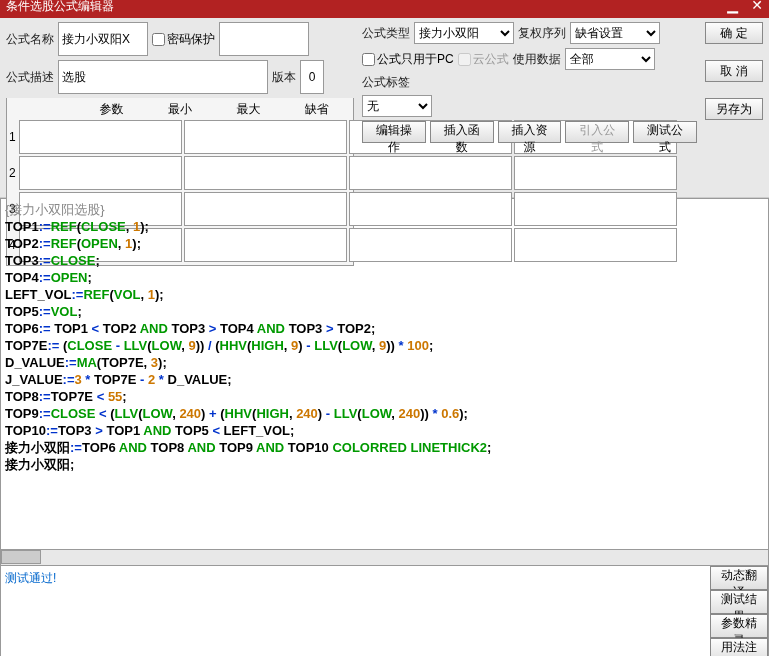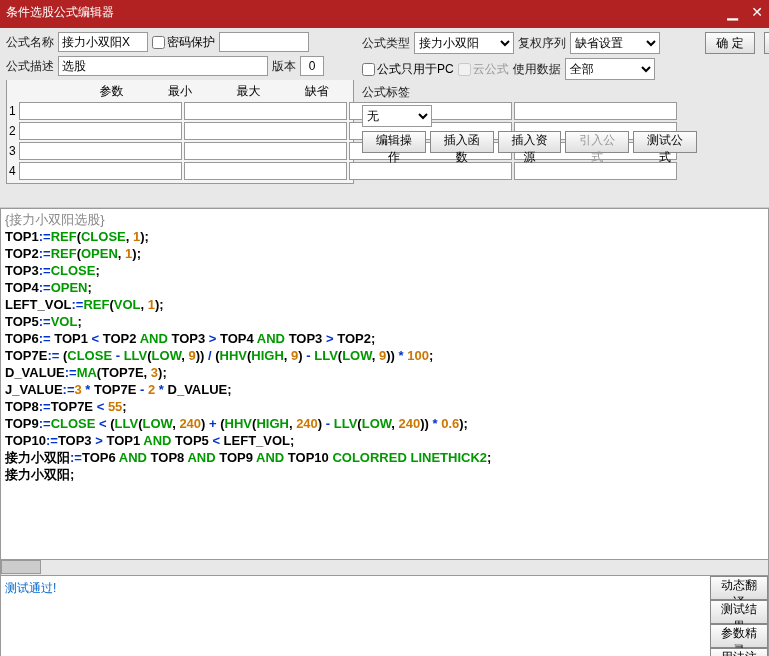--- a/index.html
+++ b/index.html
@@ -1,41 +1,41 @@
 <!DOCTYPE html>
 <html><head>
 <meta charset="utf-8">
 <style>
 * { box-sizing: border-box; margin: 0; padding: 0; }
 body { font-family: "Microsoft YaHei", SimSun, Arial, sans-serif; font-size: 12px; background: #f0f0f0; width: 769px; height: 656px; overflow: hidden; }
-.titlebar { background: #b22222; color: #fff; height: 28px; line-height: 24px; padding: 0 6px; display: flex; justify-content: space-between; align-items: flex-start; }
+.titlebar { background: #b22222; color: #fff; height: 18px; line-height: 24px; padding: 0 6px; display: flex; justify-content: space-between; align-items: flex-end; }
 .titlebar .controls span { margin-left: 10px; cursor: pointer; font-size: 14px; }
 .upper { background: #e8e8e8; padding: 4px 6px; border-bottom: 1px solid #ccc; height: 180px; }
 .row { display: flex; align-items: center; margin-bottom: 4px; gap: 4px; }
 .lbl { font-size: 12px; color: #222; white-space: nowrap; }
-input[type=text] { border: 1px solid #999; height: 20px; padding: 2px 3px; font-size: 12px; background: #fff; }
+input[type=text] { border: 1px solid #999; height: 20px; padding: 16px 3px; font-size: 12px; background: #fff; }
 select { border: 1px solid #999; height: 22px; font-size: 12px; background: #fff; }
 .btn { border: 1px solid #888; background: linear-gradient(#fdfdfd,#e0e0e0); height: 22px; padding: 0 8px; font-size: 12px; cursor: pointer; min-width: 50px; }
 .btn:disabled { color: #999; }
 .chk { display: inline-flex; align-items: center; gap: 2px; }
 .chk input { margin: 0; }
 .tabs { display: flex; border-bottom: 1px solid #999; margin-top: 2px; }
 .tab { border: 1px solid #999; border-bottom: none; background: #e8e8e8; padding: 2px 6px; font-size: 12px; margin-right: -1px; cursor: pointer; }
 .tab.sel { background: #f5f5f5; }
 .param-tbl { border: 1px solid #999; border-top: none; background: #f5f5f5; padding: 2px; }
 .param-hdr { display: flex; }
 .param-hdr div { flex: 1; text-align: center; font-size: 12px; padding: 1px; }
 .param-row { display: flex; align-items: center; }
 .param-row .num { width: 10px; text-align: right; font-size: 12px; padding-right: 2px; }
 .param-row input { flex: 1; margin: 1px; height: 18px; }
 .mid-row { display: flex; gap: 4px; justify-content: flex-end; margin-top: 4px; }
 .upper-grid { display: flex; gap: 8px; }
 .col-a { width: 348px; }
 .col-b { flex: 1; }
-.col-c { width: 58px; display: flex; flex-direction: row; gap: 9px; }
+.col-c { width: 58px; display: flex; flex-direction: column; gap: 16px; }
 .editor { background: #fff; border: 1px solid #999; height: 352px; overflow: auto; padding: 2px 4px; font-family: Liberation Sans, sans-serif; font-size: 13px; font-weight: bold; line-height: 17px; white-space: pre; }
 .editor .title-ln { color: #888; font-weight: normal; }
 .kw { color: #009900; }
 .num-lit { color: #cc7700; }
 .op { color: #0033cc; }
 .txt { color: #000; }
 .lower { display: flex; height: 96px; border: 1px solid #999; border-top: none; }
 .status { flex: 1; background: #fff; padding: 4px; color: #0066cc; font-size: 12px; }
 .side-btns { width: 58px; display: flex; flex-direction: column; }
 .side-btns .btn { height: 24px; border-radius: 0; border-left: 1px solid #888; border-top: 1px solid #888; }

